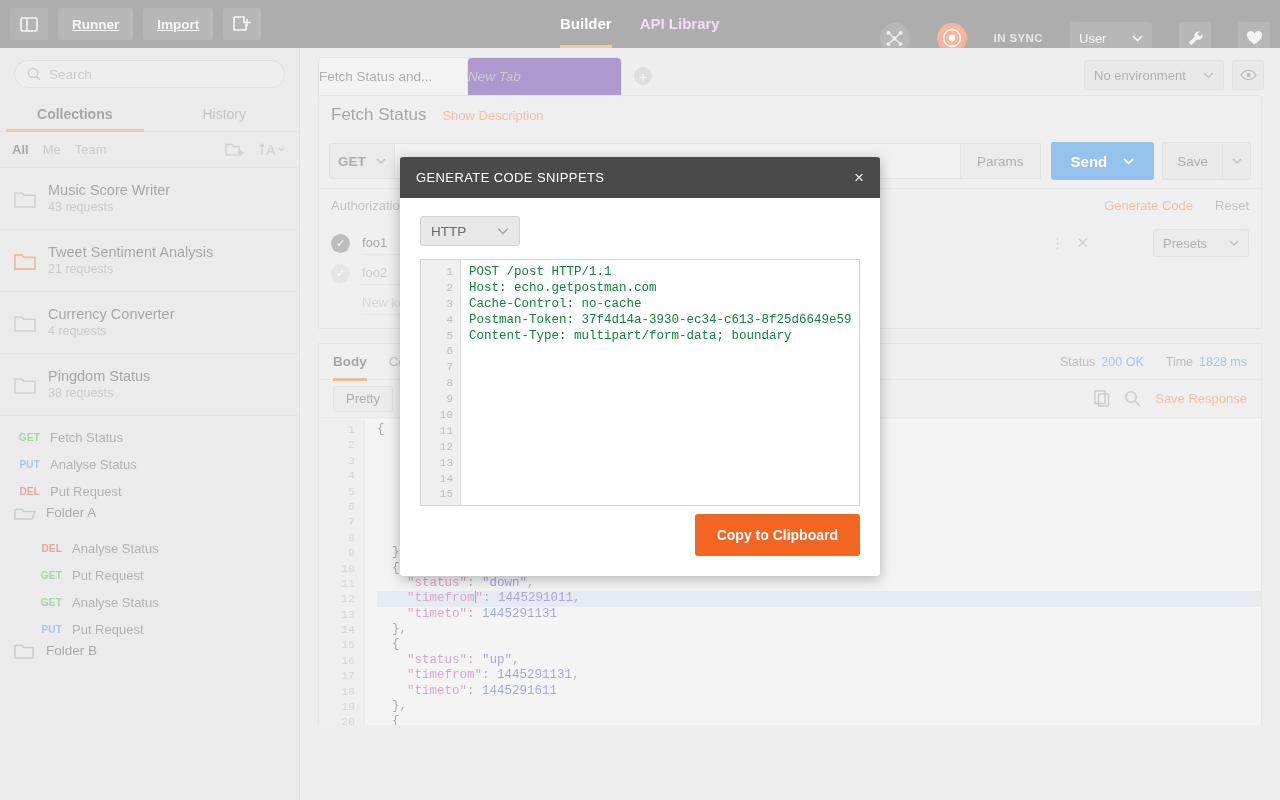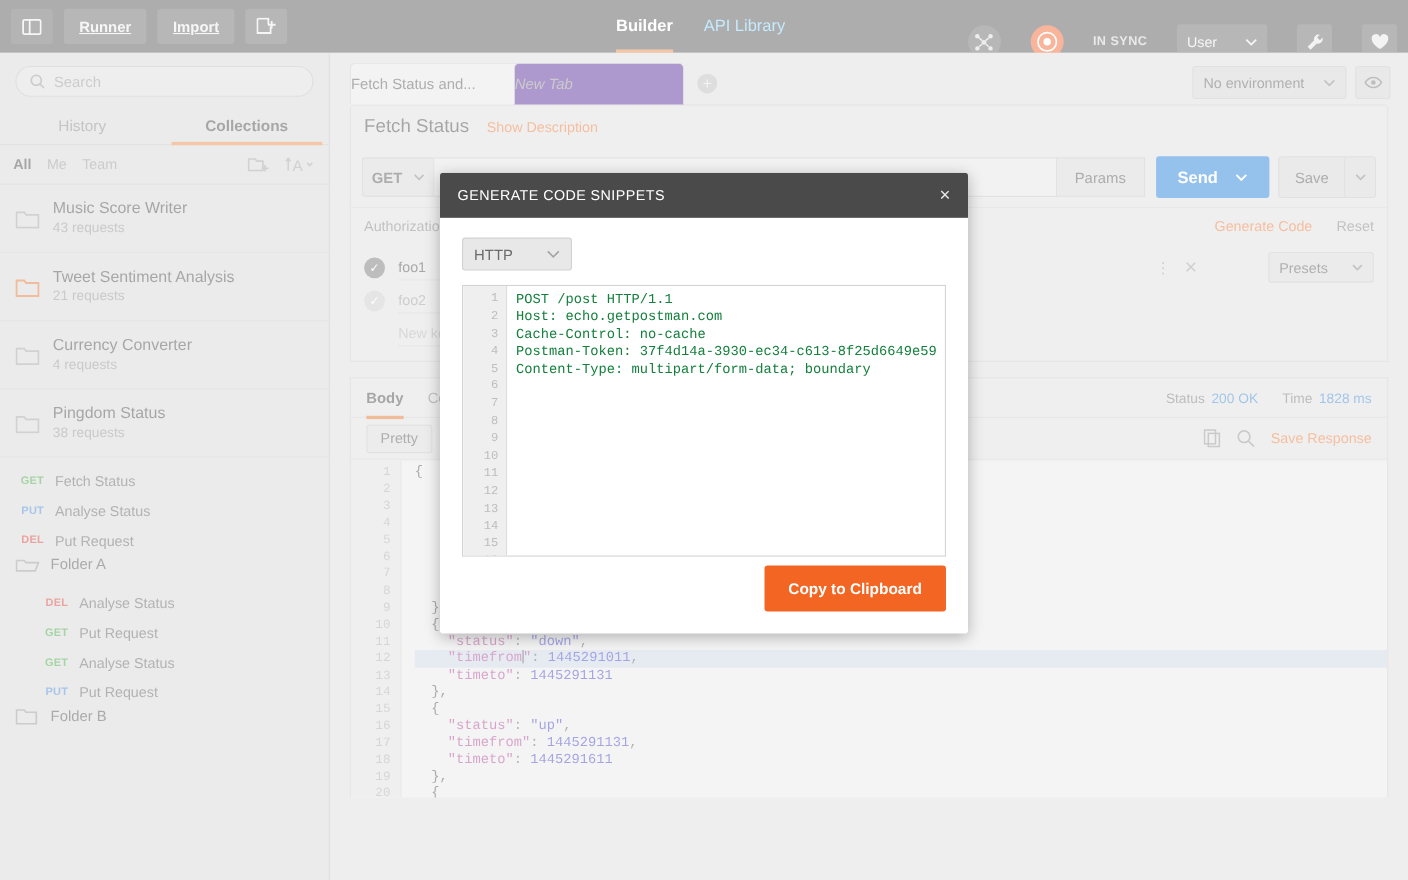--- a/index.html
+++ b/index.html
@@ -23,22 +23,22 @@
     color: #ececec; font-size: 13.5px; font-weight: bold;
     padding: 0 14px; margin-left: 10px; cursor: pointer; text-decoration: underline;
   }
   .tb-btn.icononly { width: 38px; padding: 0; }
   .tb-btn.panel { background: #5a5a5a; }
   .hdr-center {
     position: absolute; left: 560px; top: 0; height: 48px;
     display: flex; align-items: center; gap: 28px;
   }
   .hdr-tab {
-    font-size: 15px; color: #7dd3fc; height: 48px; line-height: 48px;
-    cursor: pointer; position: relative; font-weight: normal;
+    font-size: 15px; color: #f0abfc; height: 48px; line-height: 48px;
+    cursor: pointer; position: relative; font-weight: bold;
   }
   .hdr-tab.active { color: #ffffff; font-weight: bold; }
   .hdr-tab.active::after {
     content: ""; position: absolute; left: 0; right: 0; bottom: 0;
     height: 3px; background: #e8833a;
   }
   .hdr-right {
     position: absolute; right: 10px; top: 14px; height: 48px;
     display: flex; align-items: center; gap: 27px;
   }
@@ -423,25 +423,25 @@
         <svg width="14" height="14" viewBox="0 0 14 14">
             <circle cx="6" cy="6" r="4.6" fill="none" stroke="#8e8e8e" stroke-width="1.5"></circle>
             <line x1="9.4" y1="9.4" x2="13" y2="13" stroke="#8e8e8e" stroke-width="1.5"></line>
           </svg>
       </span>
       <input placeholder="Search" style="">
     </div>
   </div>
 
   <div class="side-tabs">
+    <div class="side-tab active">
+      <span>Collections</span>
+    </div>
     <div class="side-tab">
       <span>History</span>
-    </div>
-    <div class="side-tab active">
-      <span>Collections</span>
     </div>
   </div>
 
   <div class="filter-row">
     <span class="filter-chip active">All</span>
     <span class="filter-chip">Me</span>
     <span class="filter-chip">Team</span>
     <span class="filter-spacer"></span>
     <span class="filter-ico">
       <svg width="20" height="17" viewBox="0 0 20 17">

